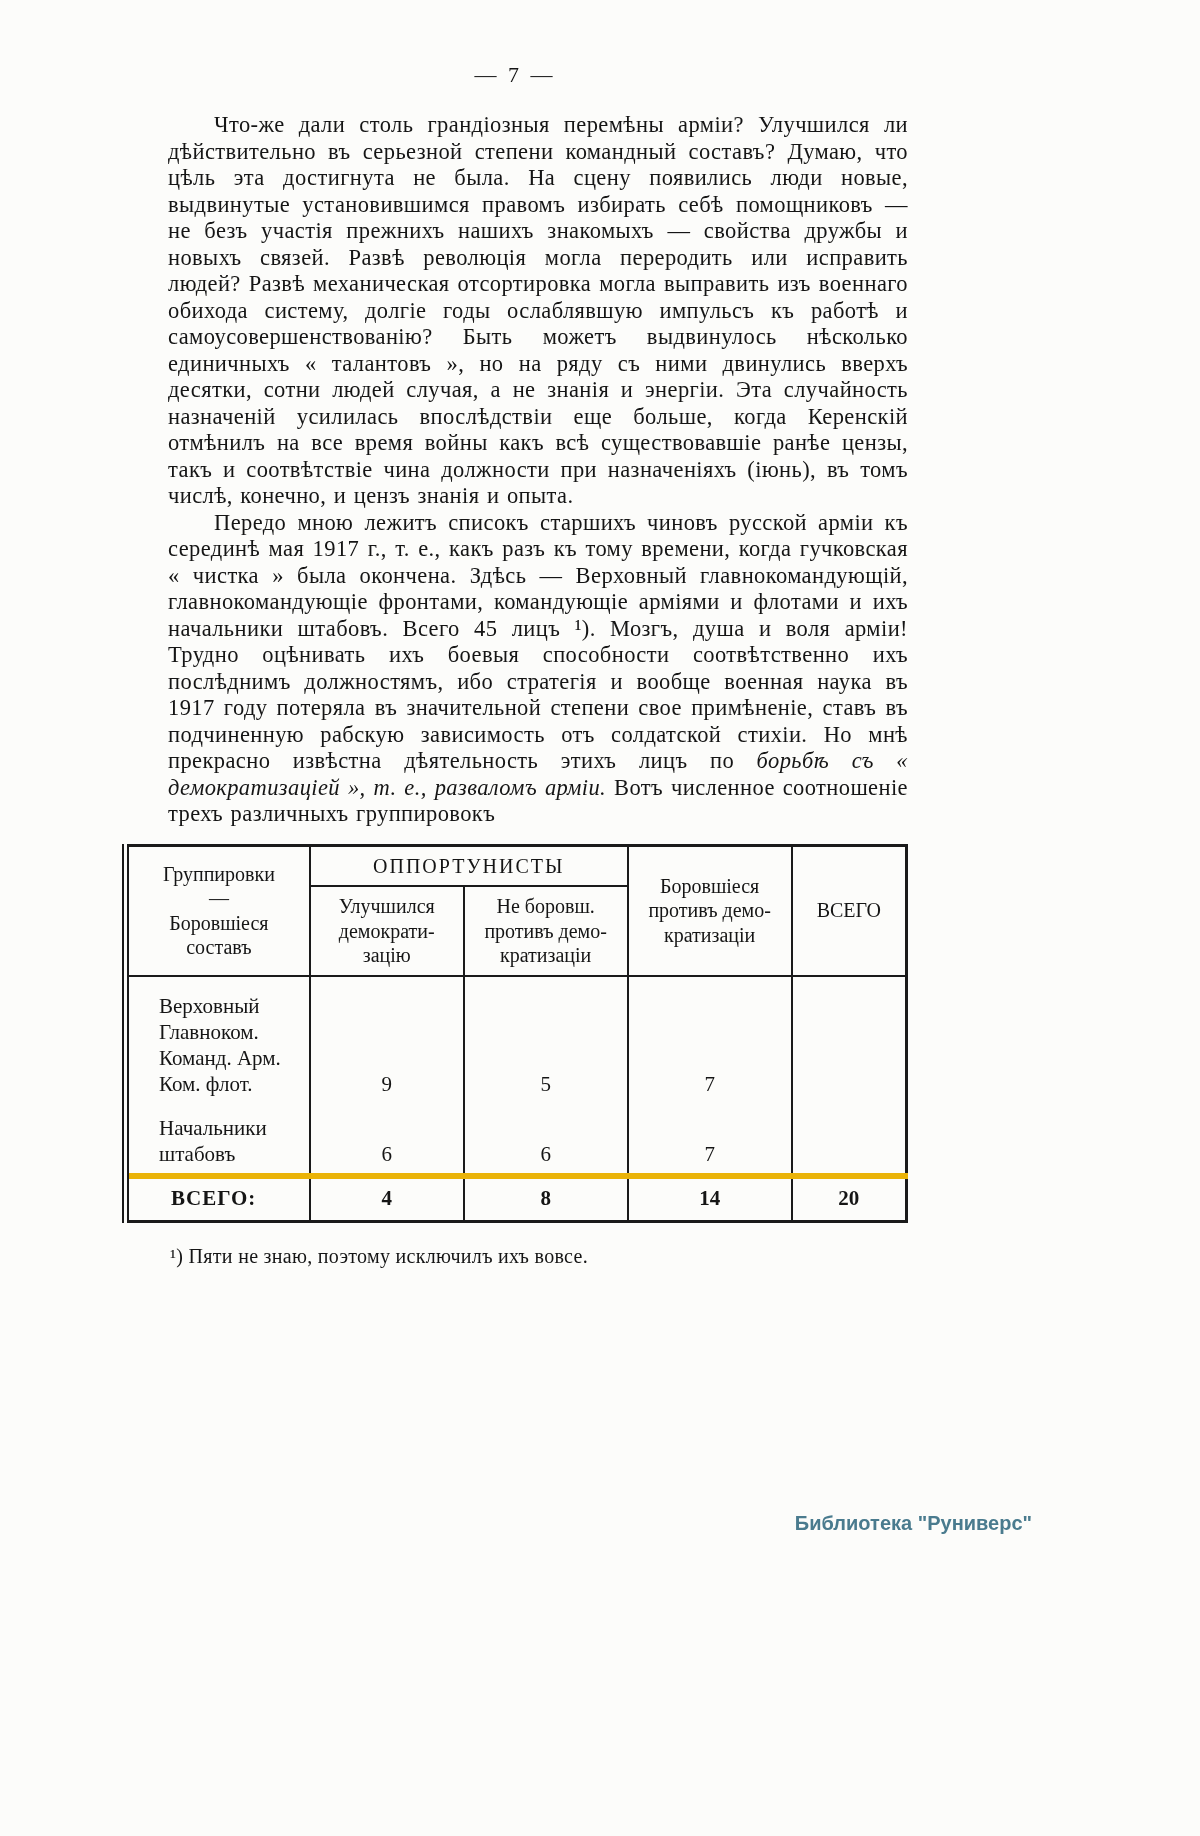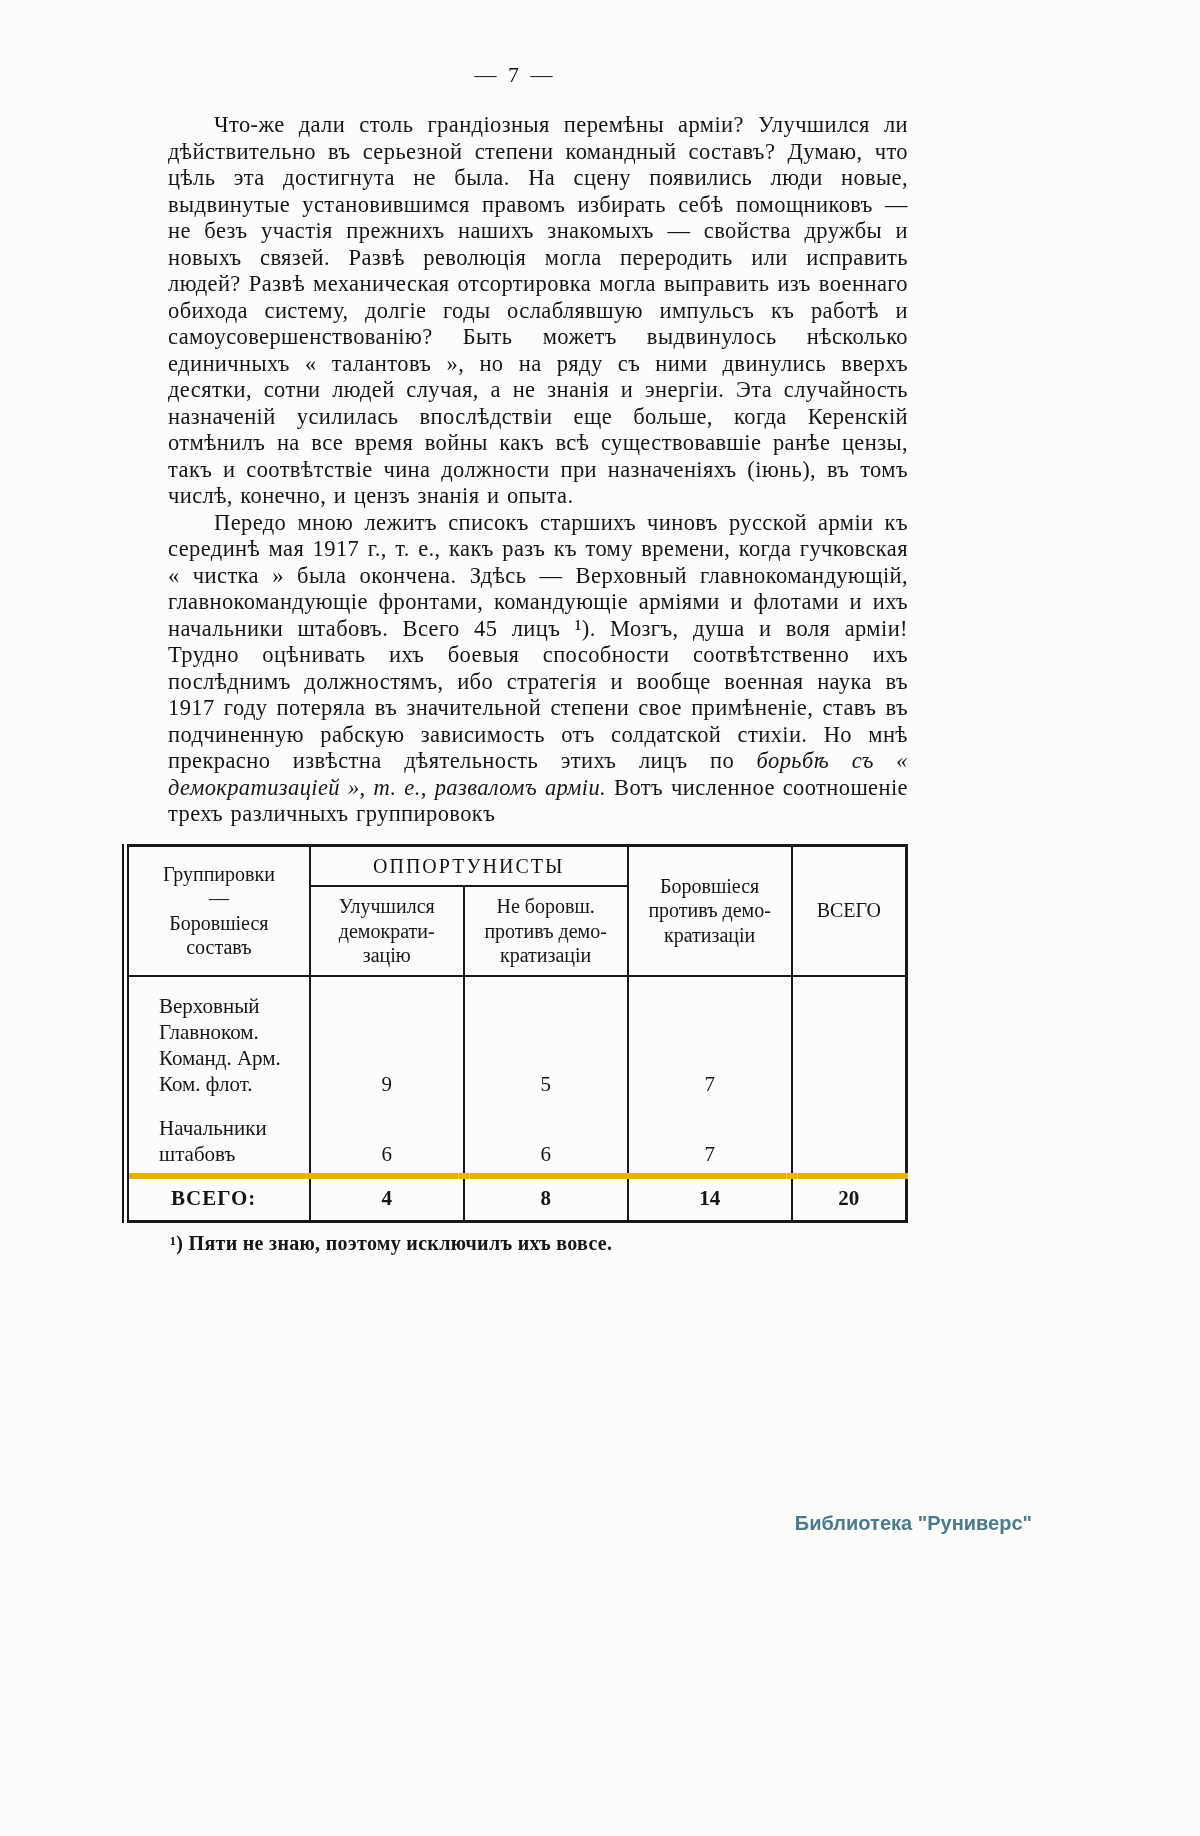--- a/index.html
+++ b/index.html
@@ -89,24 +89,24 @@
     font-weight: bold;
     padding: 6px 0 9px 0;
   }
   tr.total-row td.row-label {
     white-space: normal;
     padding-left: 42px;
     letter-spacing: 1px;
   }
 
   .footnote {
-    margin-top: 9px;
+    margin-top: 22px;
     padding-left: 48px;
     font-size: 20px;
-    font-weight: bold;
+    font-weight: normal;
     letter-spacing: 0.3px;
   }
 
   .watermark {
     position: absolute;
     top: 1512px;
     right: 168px;
     font-family: "Liberation Sans", "DejaVu Sans", sans-serif;
     font-weight: bold;
     font-size: 20px;

